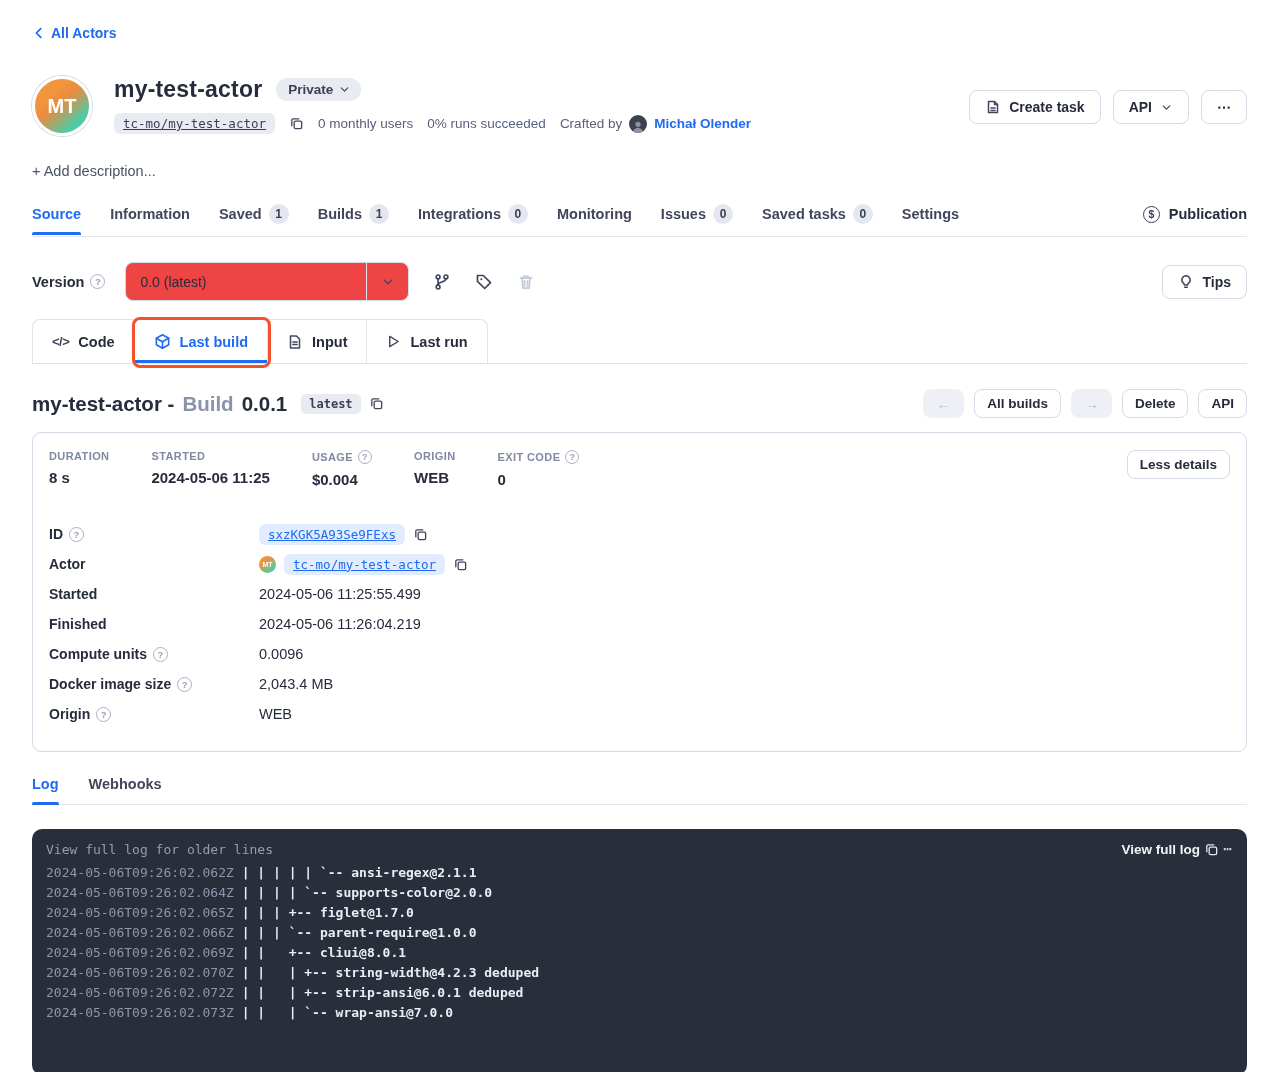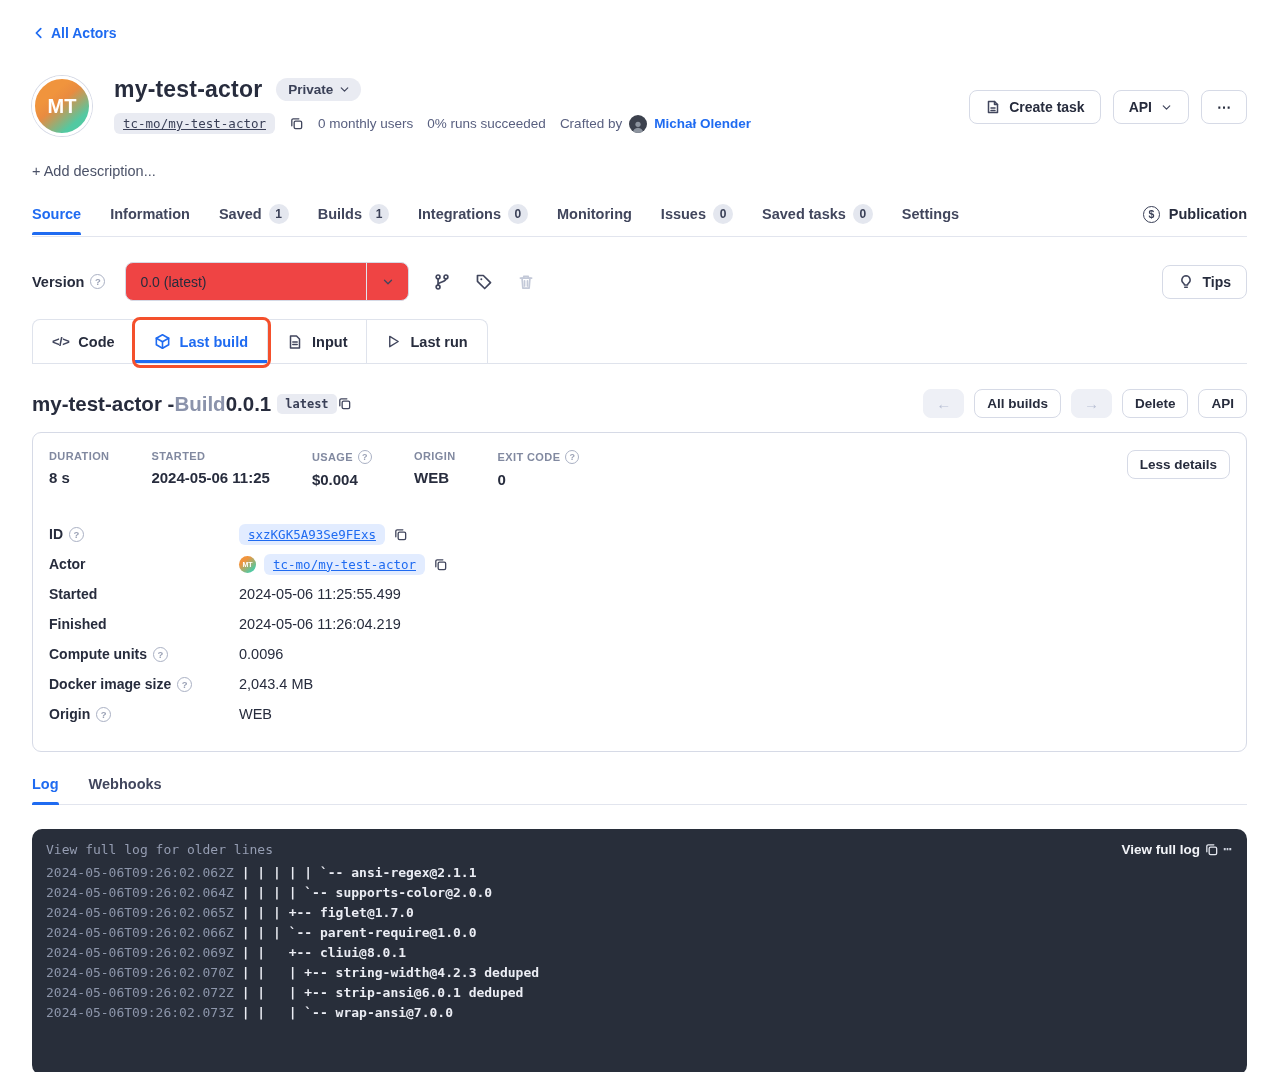--- a/index.html
+++ b/index.html
@@ -105,21 +105,21 @@
   .subtab.active .icon-stroke { stroke:#1f6bf1; }
   .subtab.active::after { content:""; position:absolute; left:0; right:0; bottom:0; height:3px; background:#1f6bf1; }
   .code-glyph { font-size:13px; font-weight:700; color:#41465d; letter-spacing:-.5px; }
   .annotation-box {
     position:absolute; top:-3px; left:-3px; right:-4px; bottom:-5px;
     border:3px solid #f4502c; border-radius:8px; pointer-events:none; z-index:2;
   }
 
   
   .build-title-row { display:flex; align-items:center; margin-top:25px; }
-  .build-title { font-size:20.5px; font-weight:700; display:flex; align-items:center; }
+  .build-title { font-size:20.5px; font-weight:700; display:flex; align-items:center; gap:8px; }
   .build-title .mid { color:#8b93ab;text-align:right; }
   .latest-badge {
     background:#e9ebf2; color:#3a4057; font-family:"DejaVu Sans Mono", monospace;
     font-size:12px; padding:3px 8px; border-radius:5px; margin-left:6px;
   }
   .build-actions { margin-left:auto; display:flex; gap:10px; align-items:center; }
 
   
   .card { margin-top:14px; border:1px solid #d6dae6; border-radius:9px; overflow:hidden; }
   .card-status-strip { background:#fafbfd; border-bottom:1px solid #e7eaf1; padding:7px 16px; }
@@ -127,21 +127,21 @@
     display:inline-flex; align-items:center; gap:7px; background:#ddf3dd; color:#2c7d33;
     font-size:13.5px; font-weight:600; padding:3px 10px 3px 8px; border-radius:5px;
   }
   .stats-row { display:flex; align-items:flex-start; padding:17px 16px 15px 16px; }
   .stat { margin-right:42px; }
   .stat-label { display:flex; align-items:center; font-size:11px; font-weight:700; letter-spacing:.4px; color:#8189a0; }
   .stat-label .help-badge { width:14px; height:14px; font-size:9px; margin-left:5px; }
   .stat-value { margin-top:7px; font-size:15px; font-weight:700; color:#272c3d; }
   .stats-spacer { flex:1 1 auto; }
   .details { padding:16px 16px 22px 16px; }
-  .detail-row { display:flex; align-items:center; min-height:30px; }
+  .detail-row { display:flex; align-items:center; min-height:30px;gap:20px; }
   .detail-label { width:190px; flex:0 0 auto; font-weight:700; font-size:14px; display:flex; align-items:center; }
   .detail-value { display:flex; align-items:center; gap:8px; font-size:14.5px; }
   .mini-avatar {
     width:17px; height:17px; border-radius:50%; flex:0 0 auto;
     background:linear-gradient(140deg,#f0943d 30%,#52c9a2 80%);
     color:#fff; font-size:7px; font-weight:700; display:flex; align-items:center; justify-content:center;
   }
 
   
   .log-tabbar { display:flex; margin-top:24px; border-bottom:1px solid #e2e5ee;align-items:center; }

